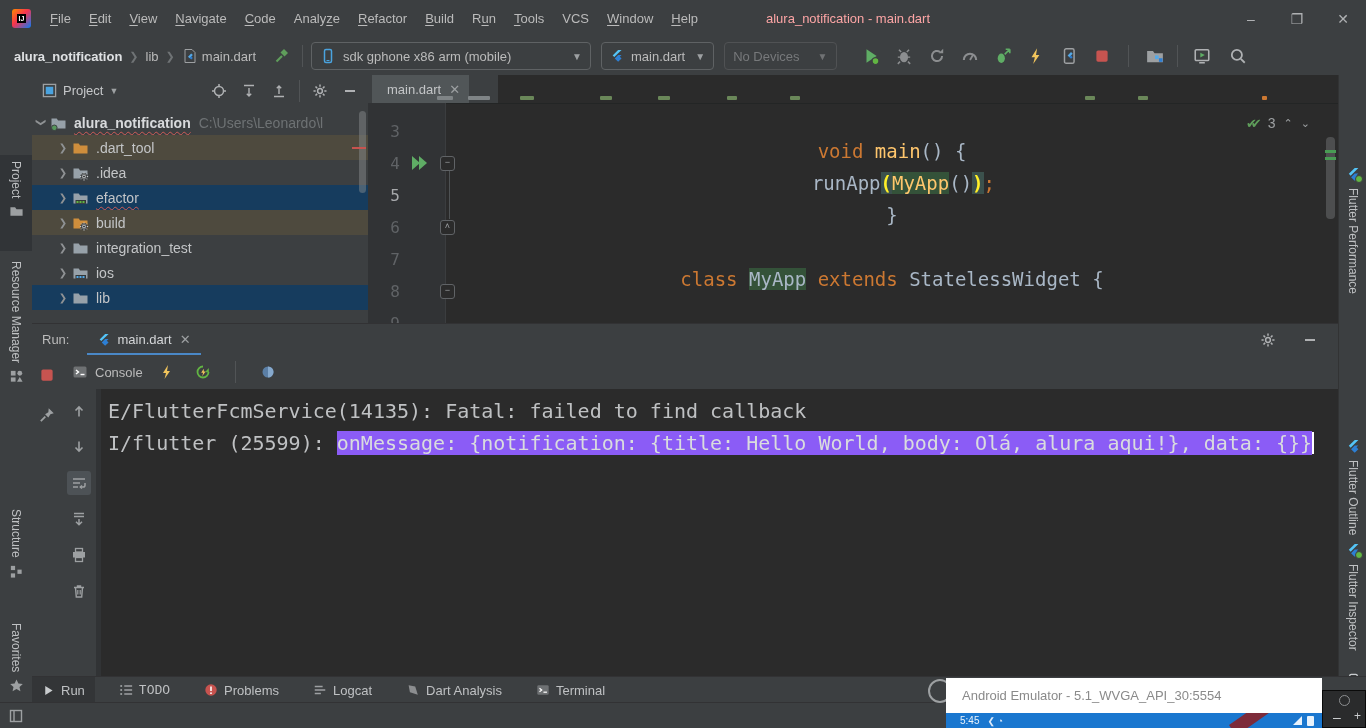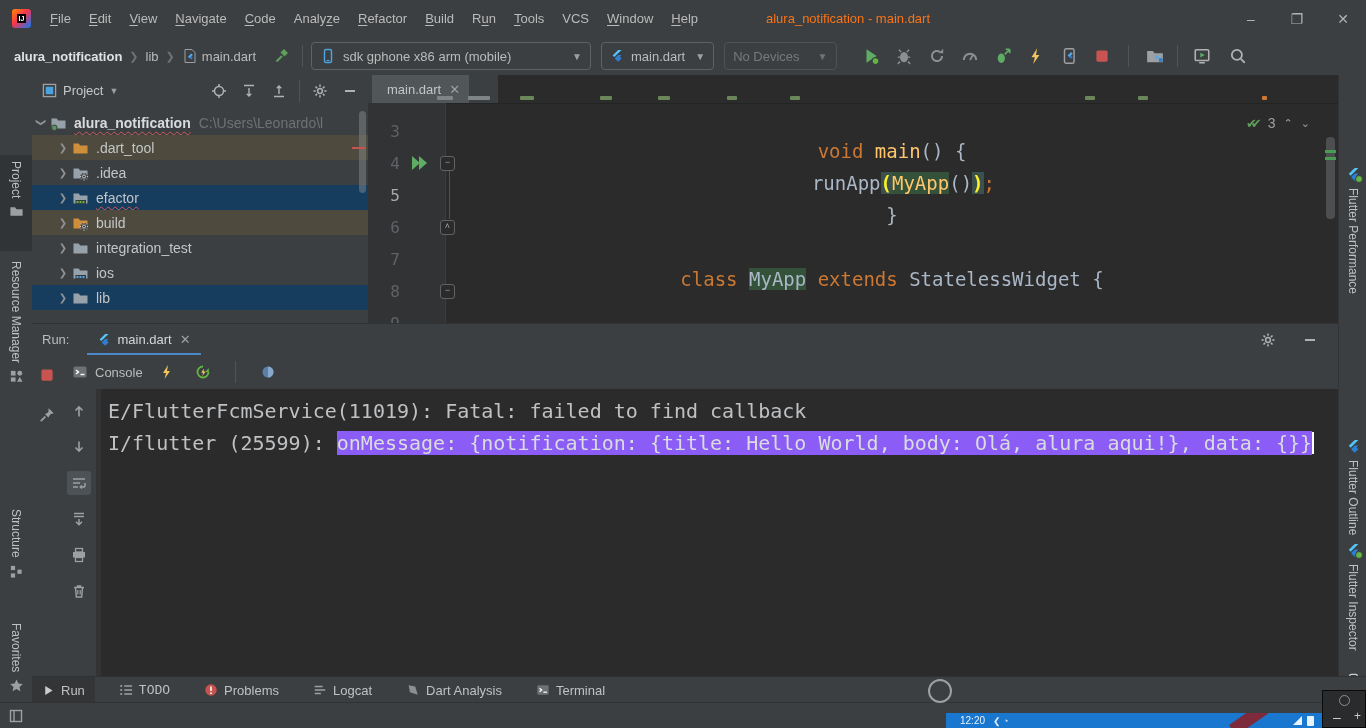--- a/index.html
+++ b/index.html
@@ -11,21 +11,21 @@
   .ibtn{display:inline-flex;align-items:center;justify-content:center;width:24px;height:24px;border-radius:3px;}
   
   .titlebar{top:0;left:0;width:1366px;height:37px;background:#3c3f41;border-bottom:1px solid #303233;
     display:flex;align-items:center;}
   .app-logo{width:19px;height:19px;margin:0 10px 0 12px;border-radius:3px;
     background:linear-gradient(135deg,#fe8a00 0%,#f7344e 45%,#087cfa 100%);
     display:flex;align-items:center;justify-content:center;}
   .app-logo i{font-style:normal;background:#000;color:#fff;font-size:7px;font-weight:bold;padding:1px 2px;}
   .menu-item{padding:0 9px;color:#bbbbbb;font-size:13px;}
   .menu-item u{text-underline-offset:2px;}
-  .win-title{position:absolute;left:766px;top:0;height:37px;display:flex;align-items:center;color:#f97316;}
+  .win-title{position:absolute;left:766px;top:0;height:37px;display:flex;align-items:center;color:#fca5a5;}
   .win-controls{position:absolute;right:0;top:0;height:37px;display:flex;align-items:center;}
   .win-btn{width:46px;height:37px;display:flex;align-items:center;justify-content:center;color:#afb1b3;font-size:14px;}
   
   .toolbar{top:37px;left:0;width:1366px;height:38px;background:#3c3f41;border-bottom:1px solid #2b2b2b;
     display:flex;align-items:center;}
   .crumbs{display:flex;align-items:center;margin-left:14px;}
   .crumb{color:#bbbbbb;display:flex;align-items:center;gap:4px;}
   .crumb.bold{font-weight:bold;color:#dfe1e3;}
   .crumb-sep{color:#6f7375;margin:0 7px;font-size:11px;}
   .tsep{width:1px;height:22px;background:#515456;margin:0 8px;}
@@ -696,21 +696,21 @@
         </span>
         <span class="ibtn">
           <svg width="16" height="16" viewBox="0 0 16 16">
             <path d="M3 4.5h10M6.5 4.5V3h3v1.5" stroke="#9da0a2" stroke-width="1.4" fill="none"></path>
             <path d="M4.5 4.5l.8 9.5h5.4l.8-9.5" stroke="#9da0a2" stroke-width="1.4" fill="none"></path>
             <path d="M6.8 7v4.5M9.2 7v4.5" stroke="#9da0a2" stroke-width="1.2"></path>
           </svg>
         </span>
       </div>
     <div class="console-out" id="console-out">
-        <div class="console-line"><span>E/FlutterFcmService(11019): Fatal: failed to find callback</span></div>
+        <div class="console-line"><span>E/FlutterFcmService(14135): Fatal: failed to find callback</span></div>
         <div class="console-line"><span>I/flutter (25599): </span><span class="sel-text">onMessage: {notification: {title: Hello World, body: Olá, alura aqui!}, data: {}}</span><span class="caret"></span></div>
       </div>
   </div>
 
   <div class="abs bottom-bar" id="bottom-bar">
       <div class="bb-item active" style="margin-left: 0px;">
         <span>
           <svg width="13" height="13" viewBox="0 0 16 16">
             <path d="M4 2.5 13 8l-9 5.5z" fill="#c9ccce"></path>
           </svg>
@@ -770,22 +770,25 @@
     <span id="status-ic">
         <svg width="16" height="16" viewBox="0 0 16 16">
           <rect x="2.5" y="2.5" width="11" height="11" fill="none" stroke="#9da0a2" stroke-width="1.4"></rect>
           <path d="M6 2.5v11" stroke="#9da0a2" stroke-width="1.4"></path>
         </svg>
       </span>
   </div>
 
   <div class="abs notif-circle"></div>
 
+  <div class="abs emu-title">
+    <span>Android Emulator - 5.1_WVGA_API_30:5554</span>
+  </div>
   <div class="abs emu-screen">
-    <span>12:20</span>
+    <span>5:45</span>
     <span class="mini">❮ ◔</span>
     <span class="emu-right">
       <span class="ribbon"></span>
       <span class="sig"></span>
       <span class="batt"></span>
     </span>
   </div>
   <div class="abs emu-panel">
     <span class="circ"></span>
     <span class="min">–</span>

